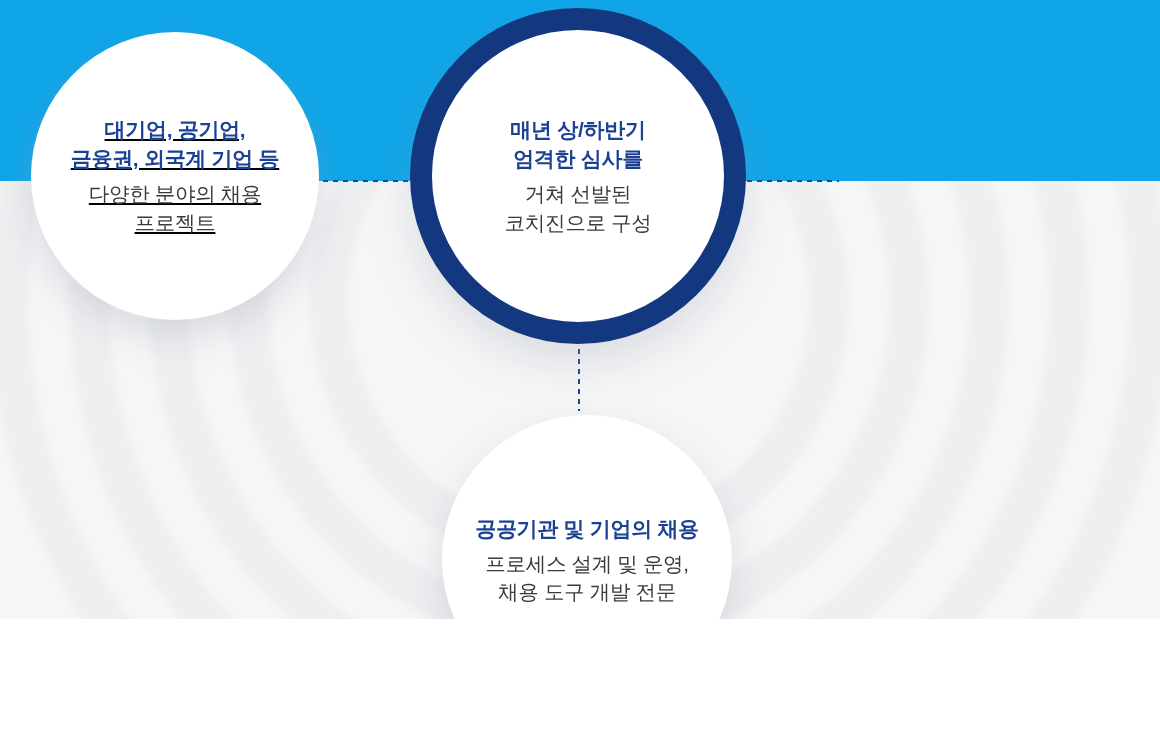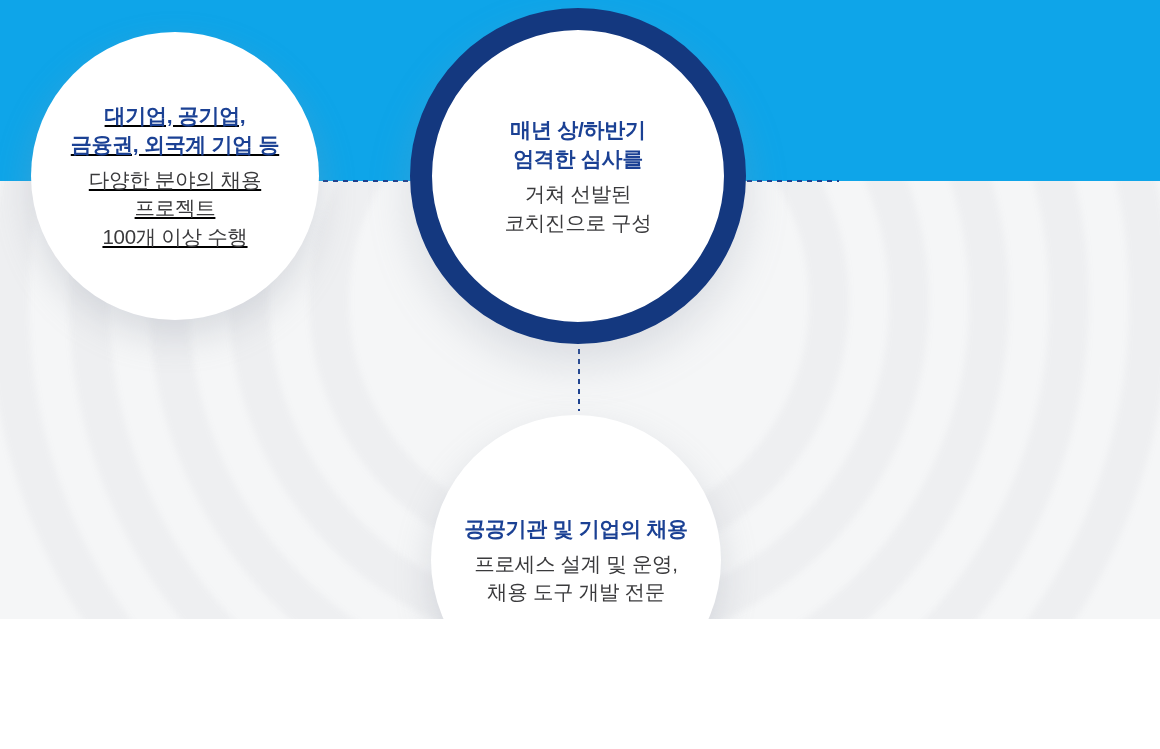--- a/index.html
+++ b/index.html
@@ -62,21 +62,21 @@
     display: flex;
     flex-direction: column;
     align-items: center;
     justify-content: center;
     text-align: center;
     z-index: 2;
     box-shadow: 0 16px 36px rgba(148, 156, 170, 0.30);
   }
   .bubble-left   { left: 31px;  top: 32px;  width: 288px; height: 288px; text-decoration: underline; }
   .bubble-right  { left: 845px; top: 32px;  width: 288px; height: 288px; }
-  .bubble-bottom { left: 431px; top: 415px; width: 290px; height: 290px; }
+  .bubble-bottom { left: 442px; top: 415px; width: 290px; height: 290px; }
   .bubble-center {
     left: 410px; top: 8px;
     width: 336px; height: 336px;
     border: 22px solid #14387f;
     box-shadow: 0 20px 42px rgba(148, 156, 170, 0.26);
   }
 
   .heading-line {
     color: #1b4194;
     font-weight: 700;
@@ -118,21 +118,20 @@
       <div class="body-line">코치진으로 구성</div>
     </div>
   </div>
 
   <div class="bubble bubble-left">
     <div class="heading-line">대기업, 공기업,</div>
     <div class="heading-line">금융권, 외국계 기업 등</div>
     <div class="body-group">
       <div class="body-line">다양한 분야의 채용</div>
       <div class="body-line">프로젝트</div>
-      <div class="body-line">100개 이상 수행</div>
     </div>
   </div>
 
 
   <div class="bubble bubble-bottom">
     <div class="heading-line">공공기관 및 기업의 채용</div>
     <div class="body-group">
       <div class="body-line">프로세스 설계 및 운영,</div>
       <div class="body-line">채용 도구 개발 전문</div>
     </div>

